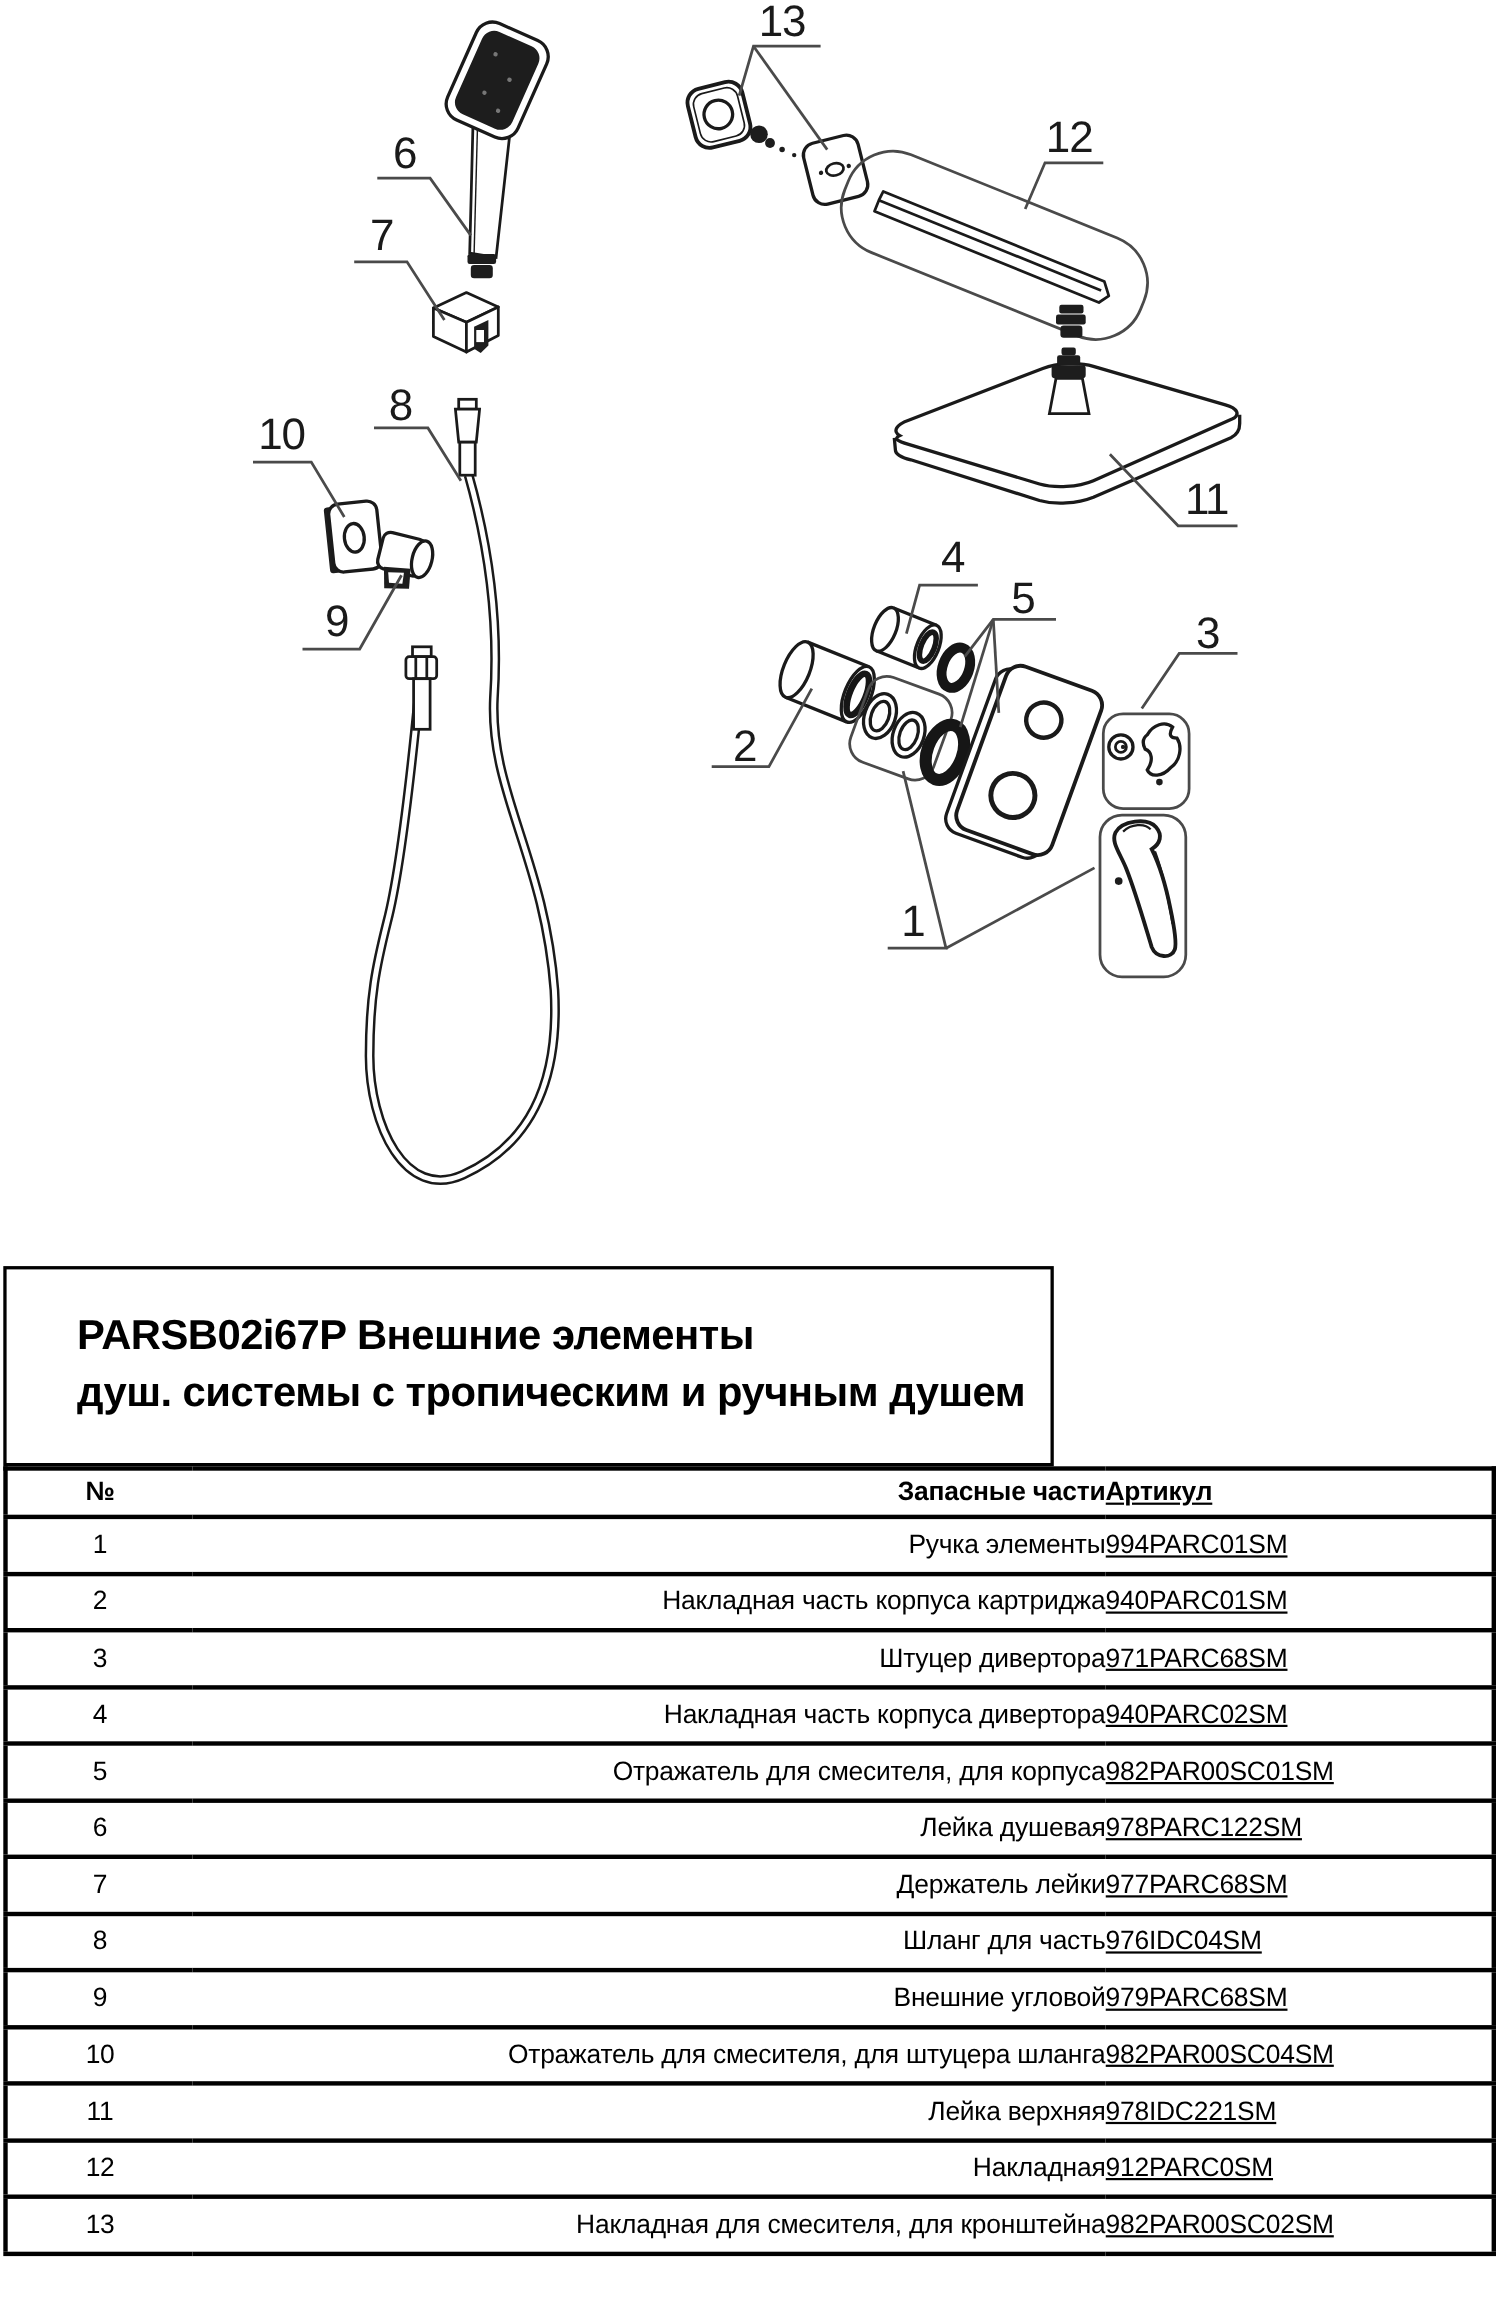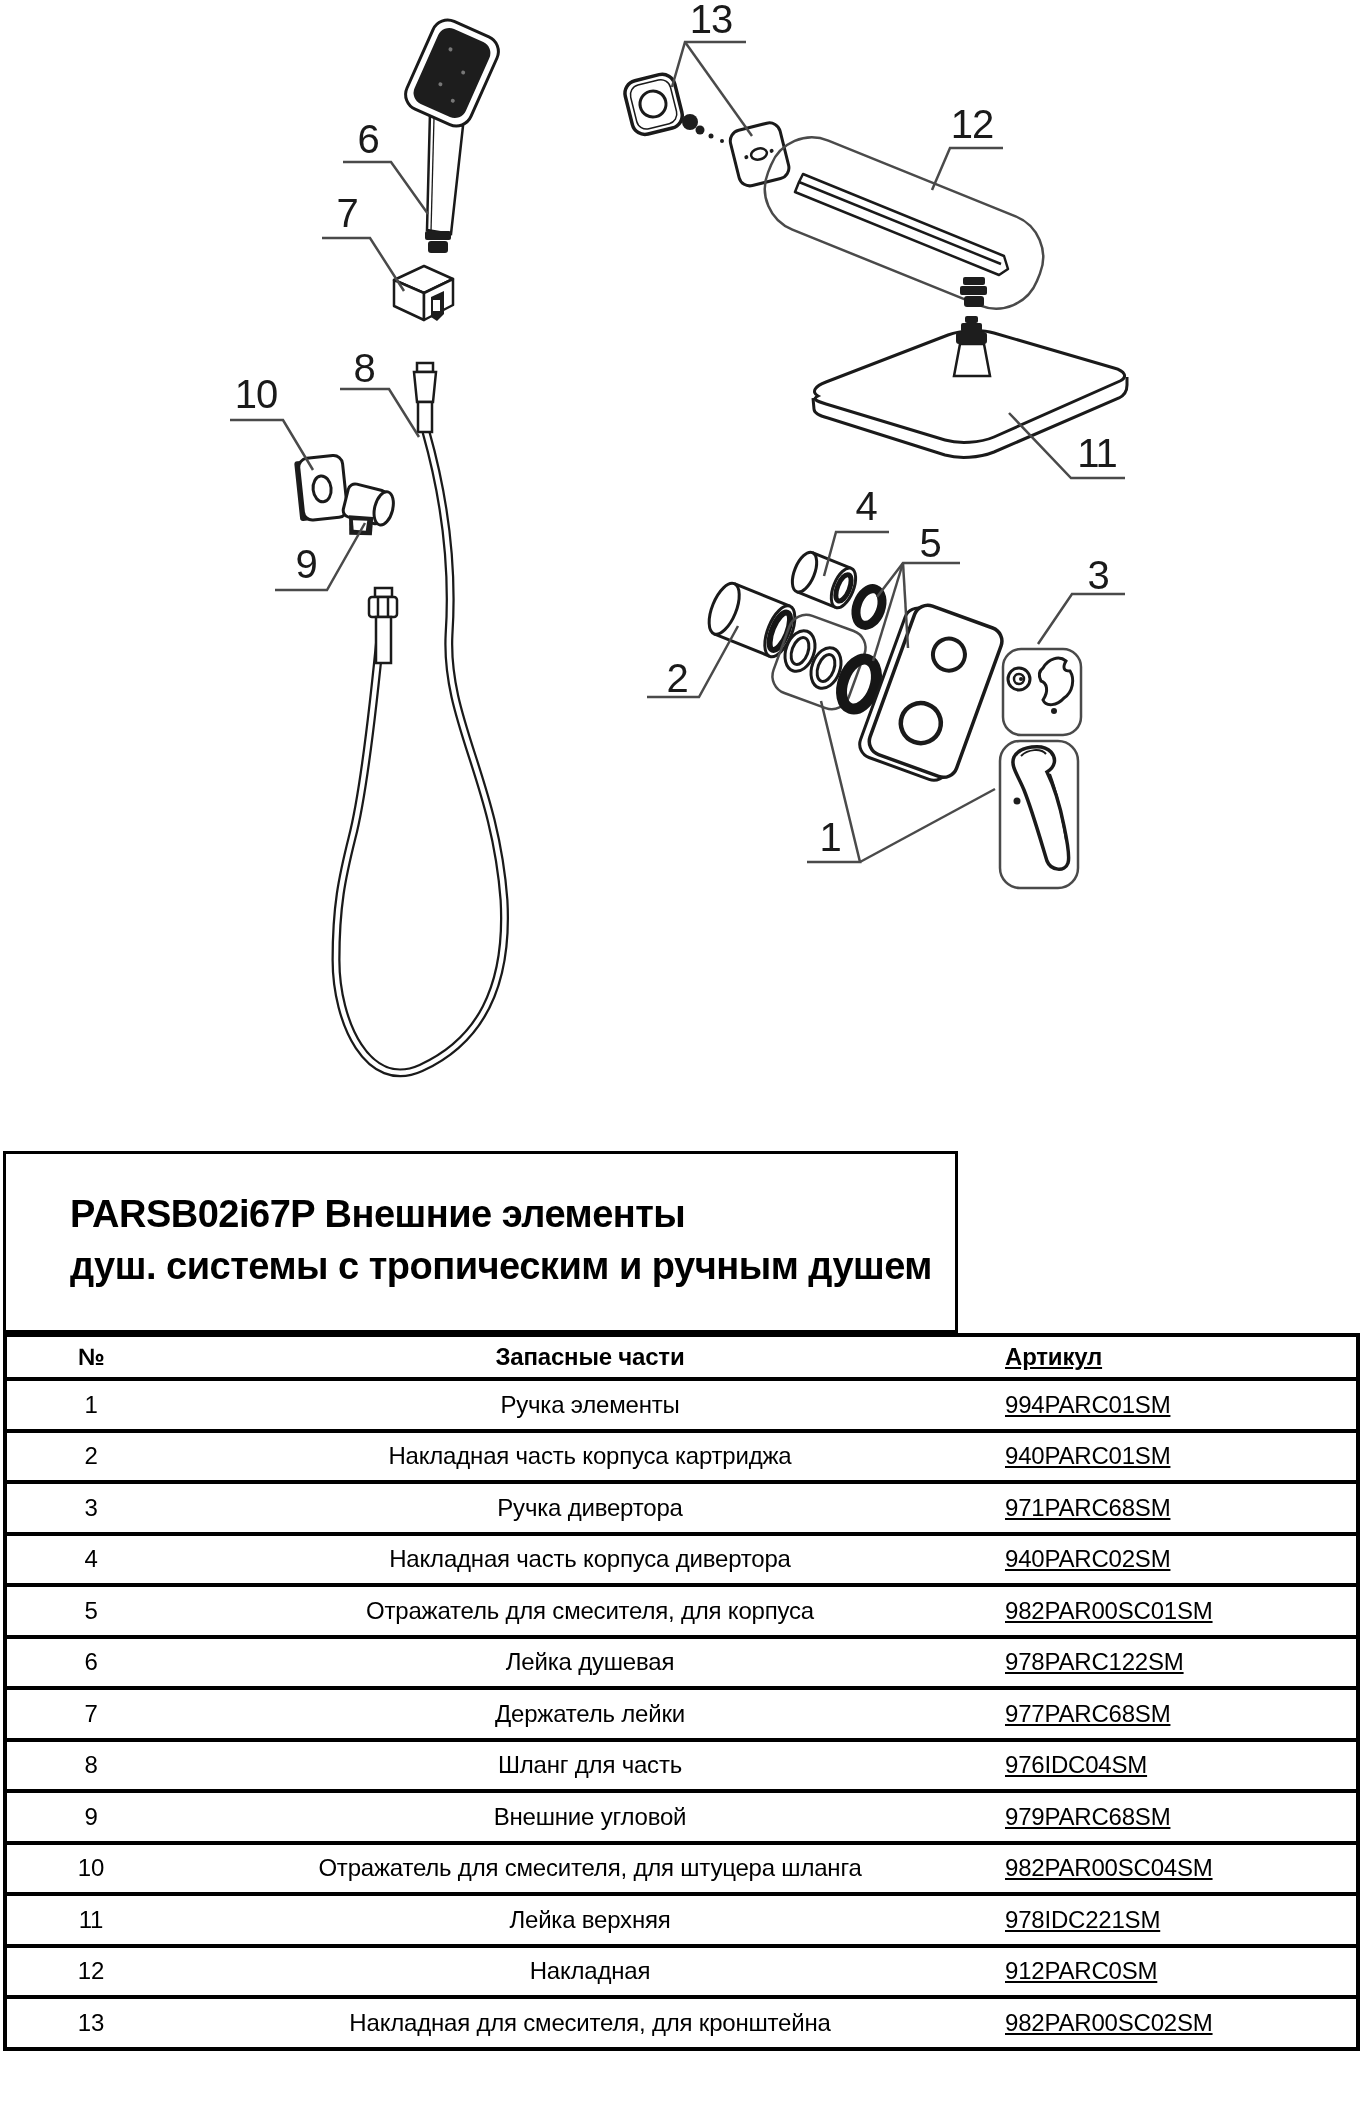--- a/index.html
+++ b/index.html
@@ -45,21 +45,21 @@
   .parts-table th,.parts-table td{
     border-bottom:4px solid #000;
     vertical-align:middle;
     padding:0;
     overflow:hidden;
     white-space:nowrap;
   }
   .parts-table thead tr{height:44px;}
   .parts-table tbody tr{height:51.5px;}
   .c-num{width:168px;text-align:center;}
-  .c-part{width:830px;text-align:center;padding-left:37px;}
+  .c-part{width:830px;text-align:right;padding-left:37px;}
   .c-art{text-align:left;padding-left:35px;text-decoration:underline;}
   .parts-table th{font-weight:700;}
 </style>
 </head>
 <body>
 
 <div class="page">
 
   <svg class="diagram" viewBox="0 0 1363 1150">
 
@@ -267,21 +267,21 @@
         <td class="c-part">Ручка элементы</td>
         <td class="c-art">994PARC01SM</td>
       </tr>
       <tr>
         <td class="c-num">2</td>
         <td class="c-part">Накладная часть корпуса картриджа</td>
         <td class="c-art">940PARC01SM</td>
       </tr>
       <tr>
         <td class="c-num">3</td>
-        <td class="c-part">Ручка дивертора</td>
+        <td class="c-part">Штуцер дивертора</td>
         <td class="c-art">971PARC68SM</td>
       </tr>
       <tr>
         <td class="c-num">4</td>
         <td class="c-part">Накладная часть корпуса дивертора</td>
         <td class="c-art">940PARC02SM</td>
       </tr>
       <tr>
         <td class="c-num">5</td>
         <td class="c-part">Отражатель для смесителя, для корпуса</td>

